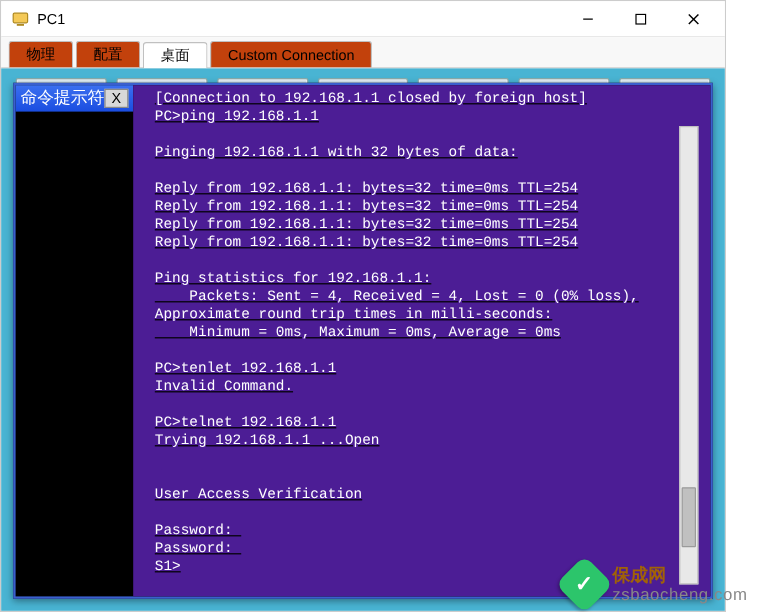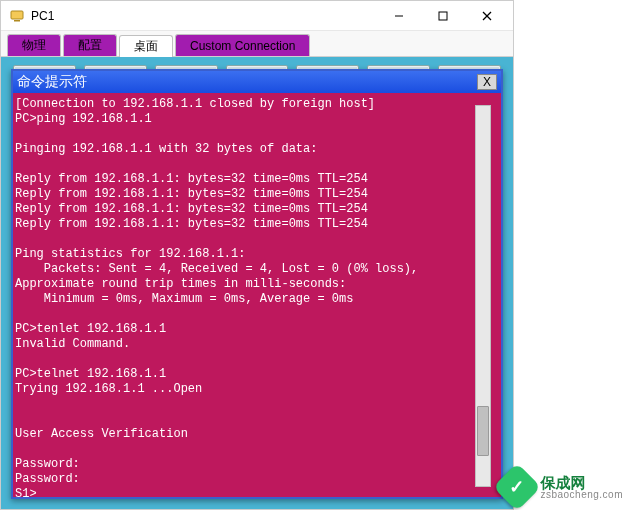--- a/index.html
+++ b/index.html
@@ -6,21 +6,21 @@
   body {
     font-family: "Segoe UI", Tahoma, sans-serif;
     font-size: 12px;
     background: #fff;
     width: 631px;
     height: 510px;
     overflow: hidden;
     position: relative;
   }
   .outer-window {
-    width: 514px;
+    width: 605px;
     height: 510px;
     border: 1px solid #ccc;
     background: #fff;
   }
   .titlebar {
     height: 30px;
     display: flex;
     align-items: center;
     padding: 0 4px 0 8px;
     background: #fff;
@@ -50,21 +50,21 @@
     gap: 2px;
   }
   .tab {
     height: 22px;
     padding: 0 14px;
     font-size: 12px;
     color: #000;
     display: flex; align-items: center;
     border: 1px solid #c0c0c0;
     border-bottom: none;
-    background: #a21caf;
+    background: #c2410c;
     border-radius: 3px 3px 0 0;
     cursor: pointer;
   }
   .tab.active {
     background: #fff;
     position: relative;
     top: 1px;
     font-weight: 400;
   }
 
@@ -92,21 +92,21 @@
 
   .terminal-window {
     position: absolute;
     top: 12px;
     left: 10px;
     right: 10px;
     bottom: 10px;
     border: 2px solid #3a5fcd;
     background: #000;
     display: flex;
-    flex-direction: column;
+    flex-direction: row;
     box-shadow: 0 2px 6px rgba(0,0,0,0.4);
   }
   .terminal-titlebar {
     height: 22px;
     background: linear-gradient(#3b6ff0, #1a4de0);
     display: flex;
     align-items: center;
     padding: 0 4px;
   }
   .terminal-title {
@@ -120,24 +120,25 @@
     background: #d8d8d8;
     border: 1px solid #888;
     font-size: 12px;
     display: flex; align-items: center; justify-content: center;
     font-family: sans-serif;
     cursor: pointer;
   }
 
   .terminal-body {
     flex: 1;
-    background: #be185d;
+    background: #4c1d95;
     overflow-y: auto;
-    padding: 4px 2px;
+    padding: 4px 18px;
     position: relative;
+    text-decoration: underline;
   }
   .terminal-body pre {
     font-family: "Courier New", monospace;
     font-size: 12px;
     line-height: 15px;
     color: #fff;
     white-space: pre;
   }
 
   .fake-scrollbar {
@@ -179,27 +180,27 @@
   .wm-badge-inner {
     transform: rotate(-45deg);
     color: #fff;
     font-size: 18px;
     font-weight: bold;
   }
   .wm-text {
     display: flex; flex-direction: column; line-height: 1;
   }
   .wm-cn {
-    font-family: Liberation Sans, sans-serif;
+    font-family: Liberation Serif, serif;
     font-size: 15px;
     font-weight: 700;
-    color: #15803d;
+    color: #a16207;
   }
   .wm-url {
-    font-size: 10px;
+    font-size: 14px;
     color: #888;
     letter-spacing: 0.5px;
   }
 </style>
 </head>
 <body>
 
 <div class="outer-window">
 
   <div class="titlebar">

